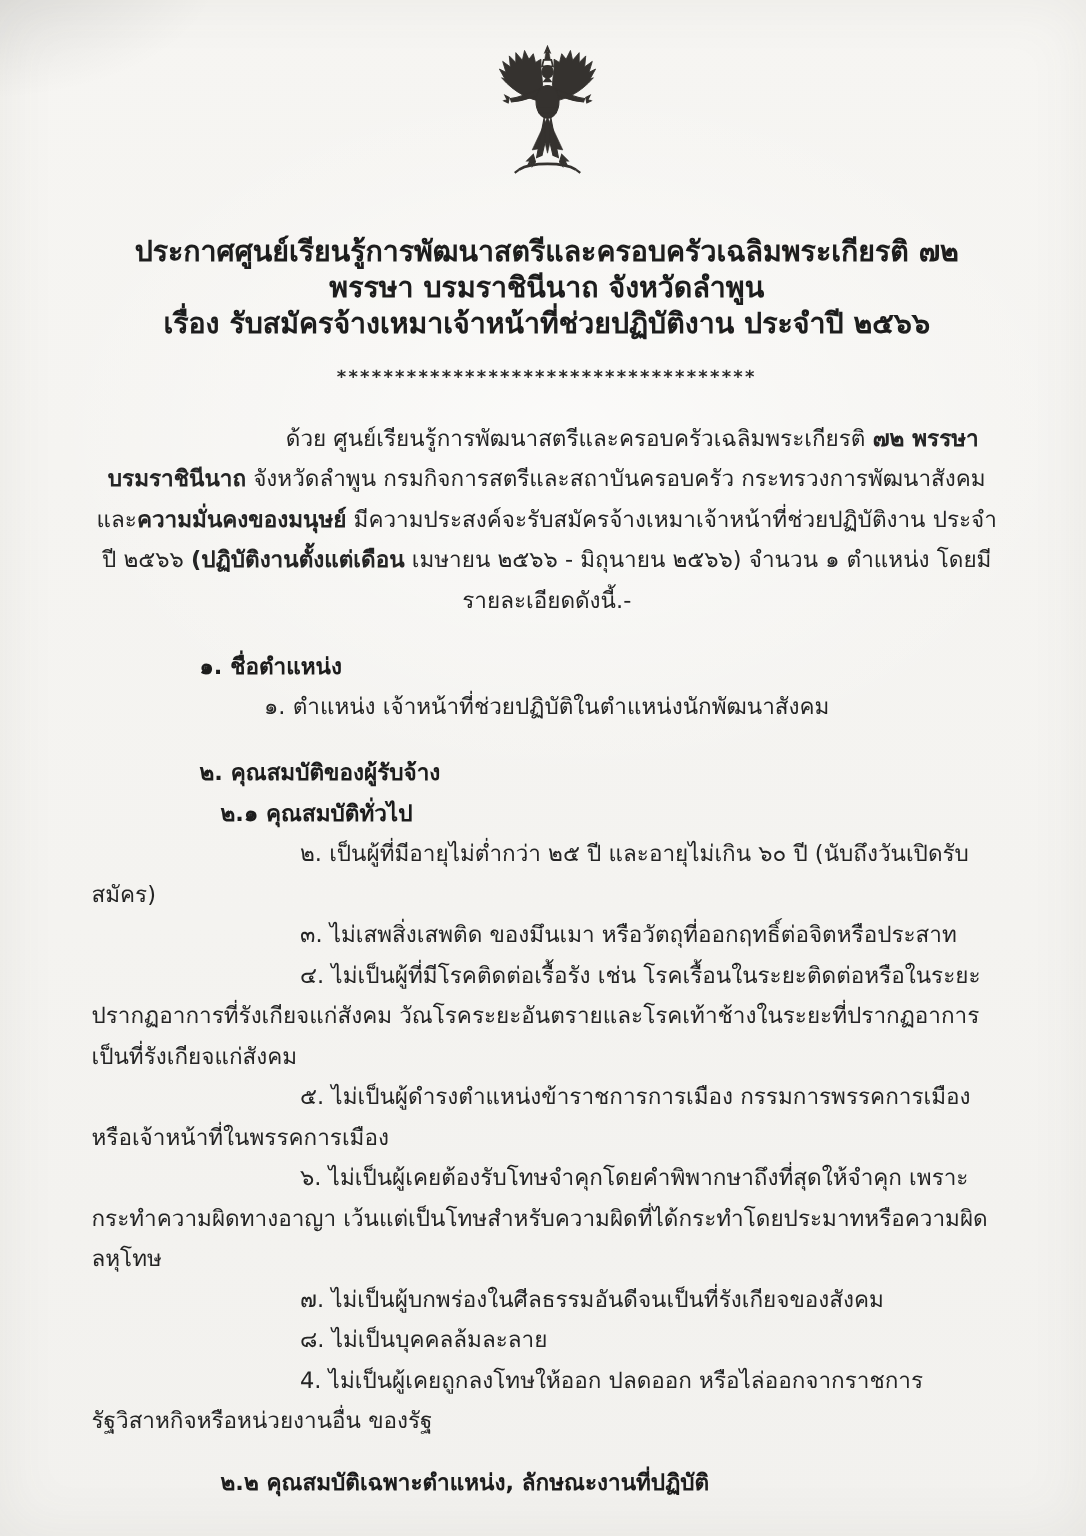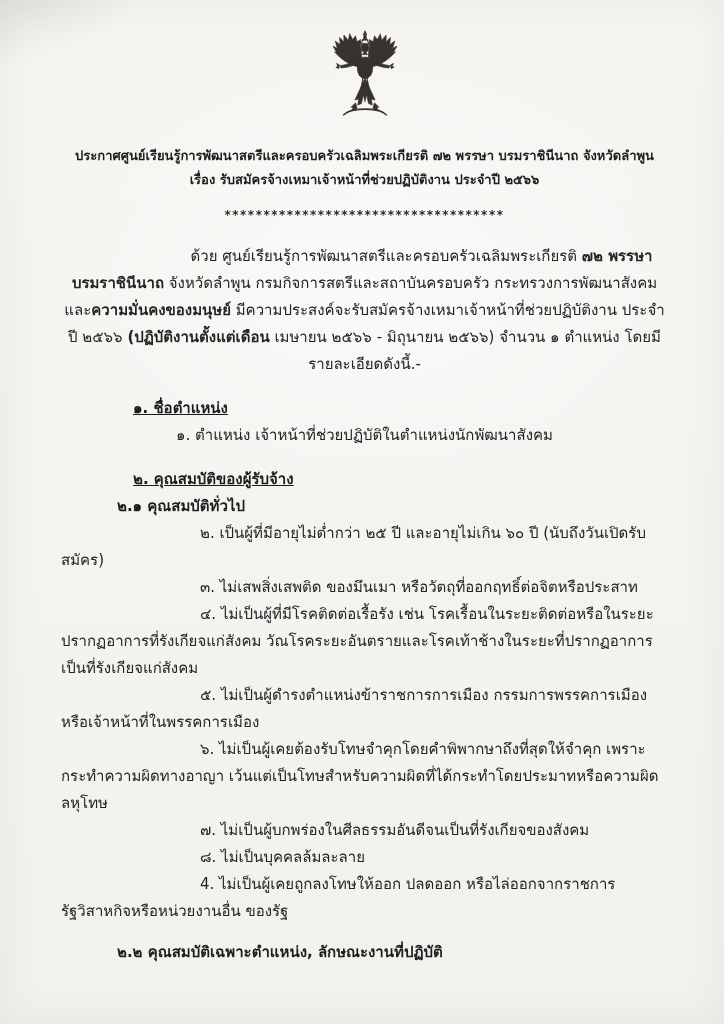--- a/index.html
+++ b/index.html
@@ -27,45 +27,44 @@
     line-height: 27px;
   }
   .emblem-wrap {
     width: 90px; height: 102px;
     margin: 2px auto 0 auto;
   }
   .emblem-wrap svg { width: 100%; height: 100%; }
   .title-block {
     text-align: center;
     font-weight: 700;
-    font-size: 13px;
+    font-size: 19px;
     line-height: 24px;
-    margin-top: 12px;
+    margin-top: 24px;
     color: #1d1d1d;
   }
   .divider {
     text-align: center;
     font-size: 12px;
     letter-spacing: 1.5px;
     margin: 10px 0 14px 0;
     color: #2a2a2a;
     font-weight: 700;
   }
   p.para { margin: 0; }
   .intro { text-indent: 114px; margin-top: 2px; text-align: center; }
   .h-section {
     font-weight: 700;
-    text-decoration: underline;
     margin: 9px 0 0 72px;
     color: #1c1c1c;
   }
   .sub-position { margin-left: 106px; text-align: center; }
   .h-sub {
     font-weight: 700;
-    margin-left: 56px;
+    margin-left: 86px;
     color: #1c1c1c;
   }
   .li { text-indent: 139px; }
   .gap-s { height: 8px; }
   .gap-m { height: 14px; }
   .b { font-weight: 700; }
 </style>
 </head>
 <body>
 

